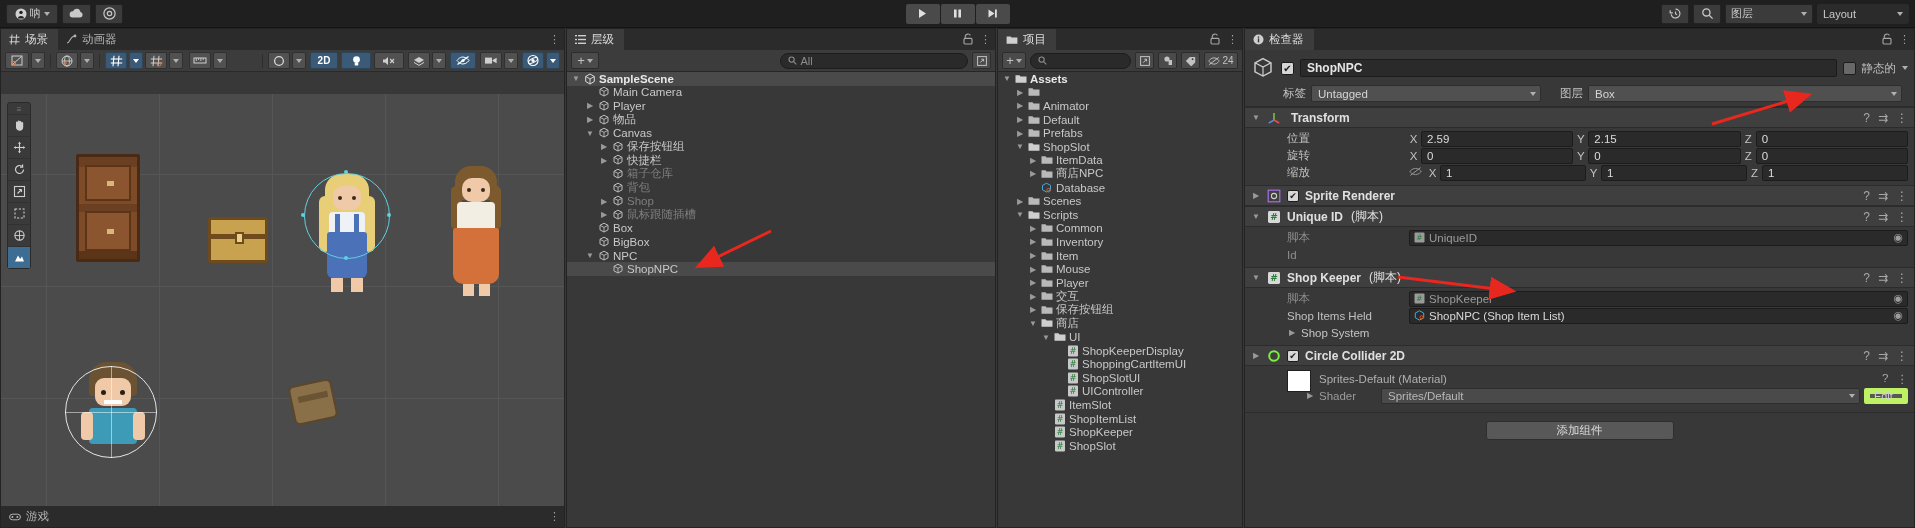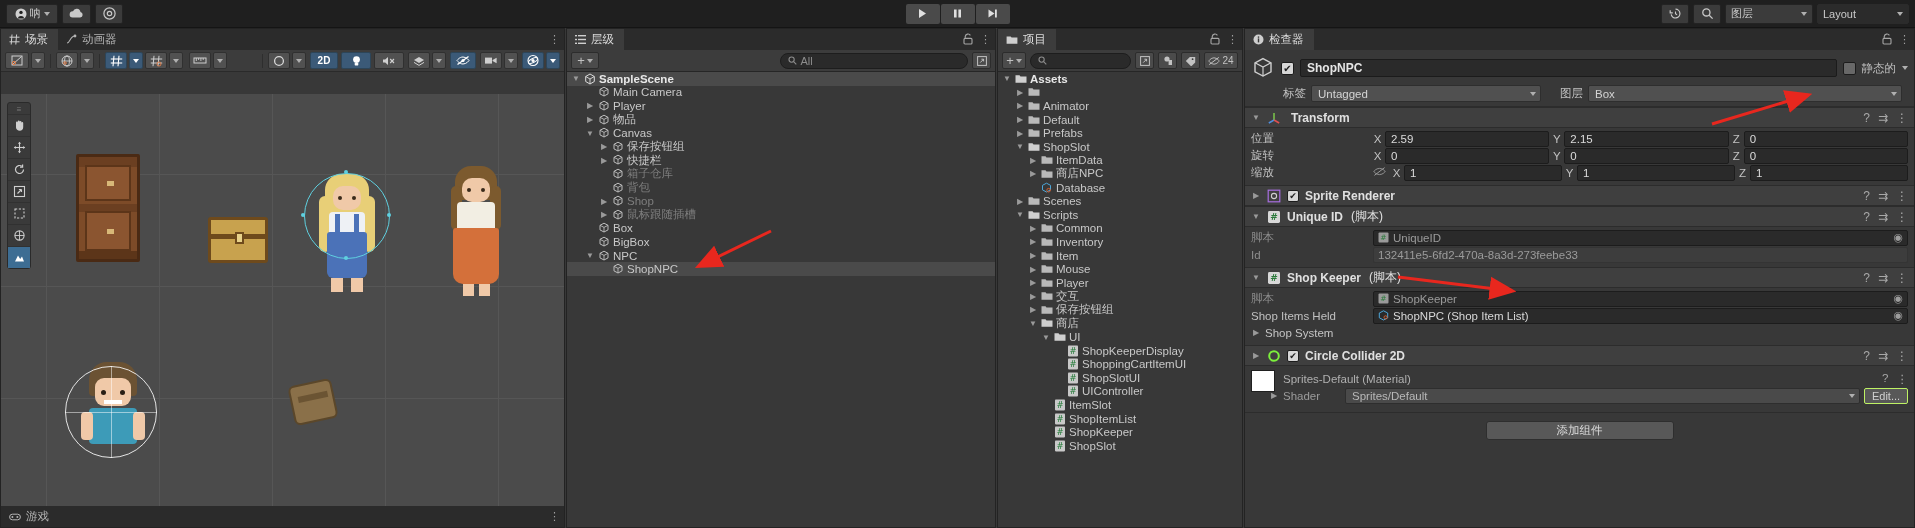--- a/index.html
+++ b/index.html
@@ -156,21 +156,21 @@
     height: 17px; background: #505050; border: 1px solid #2e2e2e; border-radius: 2px;
     display: flex; align-items: center; justify-content: space-between;
     padding: 0 4px 0 6px; color: #d4d4d4; font-size: 11.5px;
   }
   .comp-header {
     height: 21px; background: #3f3f3f; display: flex; align-items: center; gap: 6px;
     padding: 0 6px; border-top: 1px solid #2c2c2c; border-bottom: 1px solid #2c2c2c;
     font-weight: bold; font-size: 12px; color: #e0e0e0;
   }
   .comp-header .rt { margin-left: auto; display: flex; gap: 8px; color: #a8a8a8; font-weight: normal;}
-  .comp-body { padding: 2px 6px 4px 6px; }
+  .comp-body { padding: 2px 6px 4px 6px; margin-left: 36px; }
   .prop-row { height: 17px; display: flex; align-items: center; gap: 4px; font-size: 11.5px; }
   .prop-label { width: 118px; color: #c0c0c0; flex: none; }
   .prop-label.dim { color: #8d8d8d; }
   .vec { display: flex; align-items: center; gap: 3px; flex: 1; }
   .axis { color: #c2c2c2; width: 9px; text-align: center; flex: none;}
   .num {
     flex: 1; height: 16px; background: #2a2a2a; border: 1px solid #1c1c1c;
     border-radius: 2px; padding: 0 5px; display: flex; align-items: center;
     color: #dcdcdc; font-size: 11.5px;
   }
@@ -187,22 +187,22 @@
     border: 1px solid #2e2e2e; border-radius: 3px; display: flex; align-items: center;
     justify-content: center; color: #dcdcdc; font-size: 11.5px;
   }
   .mat-swatch { width:24px; height:22px; background:#fff; border:1px solid #202020; flex:none;}
   .shader-dd {
     flex:1; height:16px; background:#4a4a4a; border:1px solid #2e2e2e; border-radius:2px;
     display:flex; align-items:center; justify-content:space-between; padding:0 4px 0 6px;
     color:#b8b8b8; font-size:11.5px;
   }
   .edit-btn {
-    width:44px; height:16px; background:#585858; border:1px solid #bef264; border-radius:2px;
-    display:flex; align-items:center; justify-content:center; color:#d0d0d0; font-size:11px; flex:none;
+    width:44px; height:16px; background:#585858; border:6px solid #bef264; border-radius:2px;
+    display:flex; align-items:center; justify-content:flex-end; color:#d0d0d0; font-size:11px; flex:none;
   }
   .divider { height:1px; background:#2c2c2c; margin: 4px 0; }
 
   
   .arrow-annot { position: absolute; pointer-events: none; }
 </style>
 </head>
 <body>
 
 <div class="app">
@@ -1183,23 +1183,20 @@
             <svg class="script-ico" viewBox="0 0 11 11">
                 <rect x="0.5" y="0.5" width="10" height="10" rx="1" fill="#9a9a9a"></rect>
                 <text x="5.5" y="8.4" font-size="7.5" text-anchor="middle" fill="#2a7a3a" font-family="DejaVu Sans">#</text>
               </svg>
             <span>UniqueID</span>
             <span class="dot">◉</span>
           </div>
         </div>
         <div class="prop-row">
           <span class="prop-label dim">Id</span>
-          <div class="objfield ro" style="background:#3d3d3d;border-color:#343434">
-            <span>132411e5-6fd2-470a-8a3d-273feebe33</span>
-          </div>
         </div>
       </div>
 
       <div class="comp-header">
         <span class="arrow">▼</span>
         <svg class="script-ico" style="width:14px;height:14px" viewBox="0 0 14 14">
           <rect x="1" y="1" width="12" height="12" rx="1.4" fill="#d8d8d8"></rect>
           <text x="7" y="10.4" font-size="9" text-anchor="middle" fill="#2a7a3a" font-family="DejaVu Sans">#</text>
         </svg>
         <span>Shop Keeper</span>

